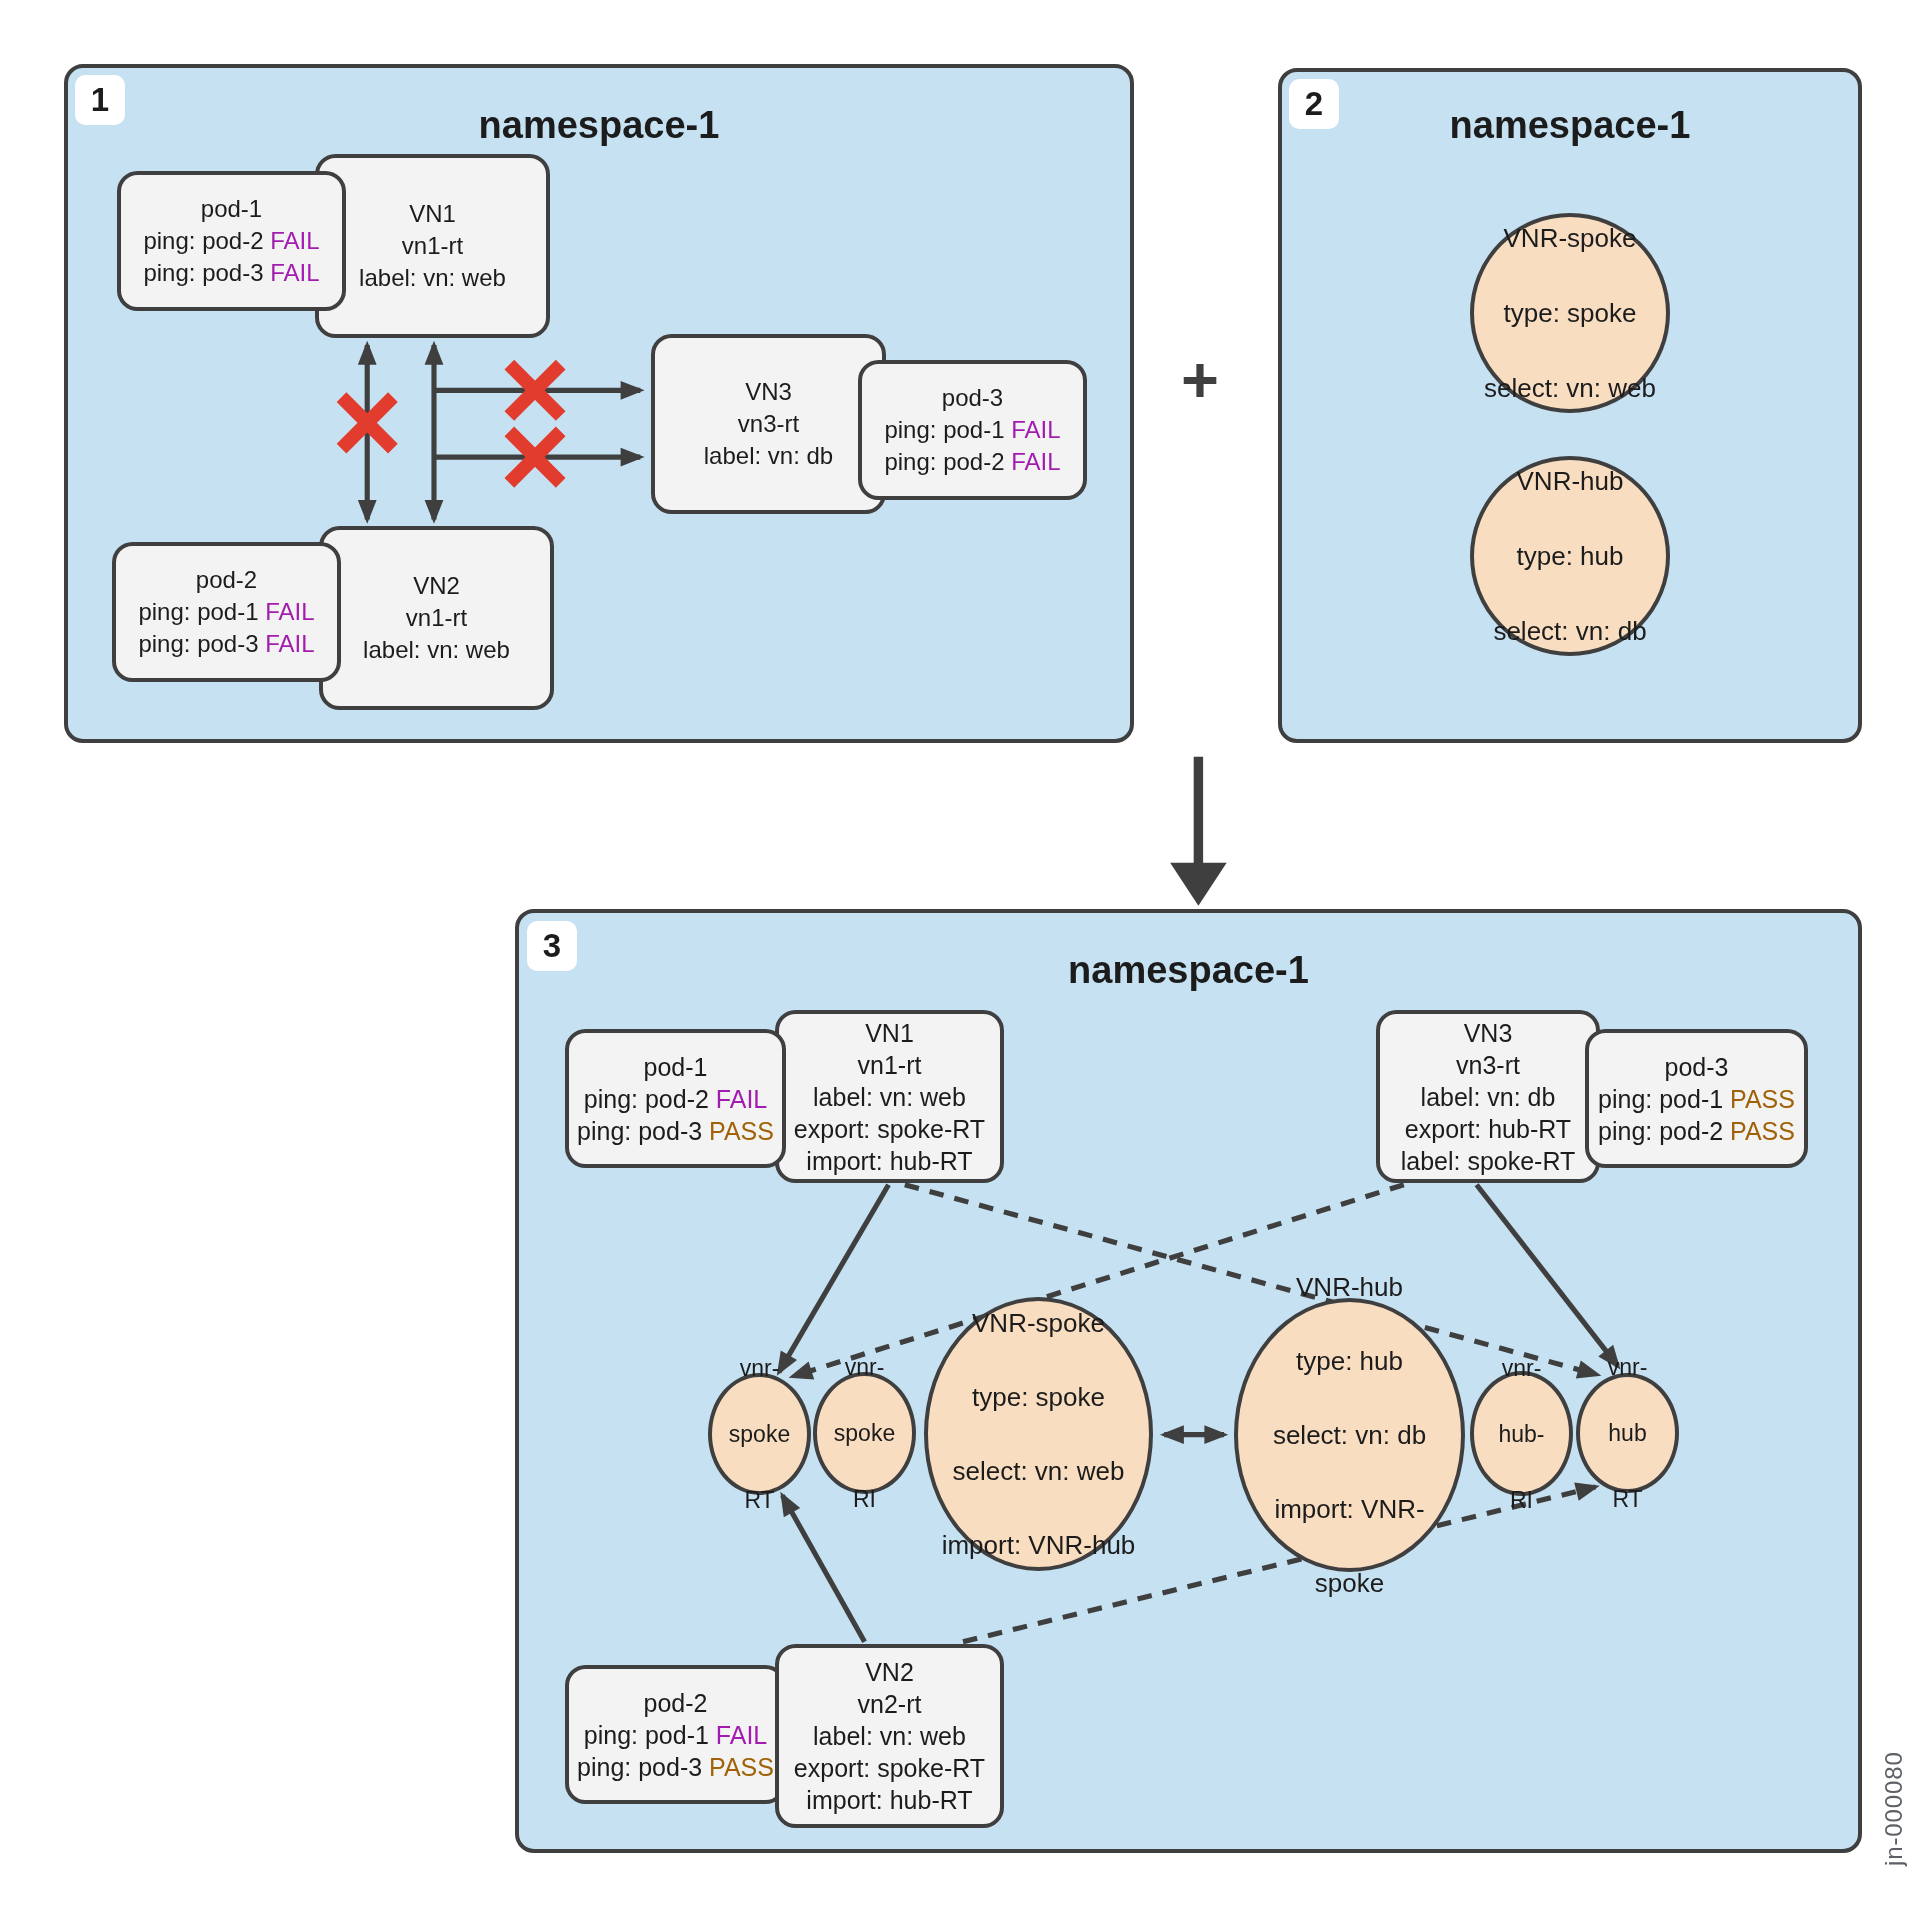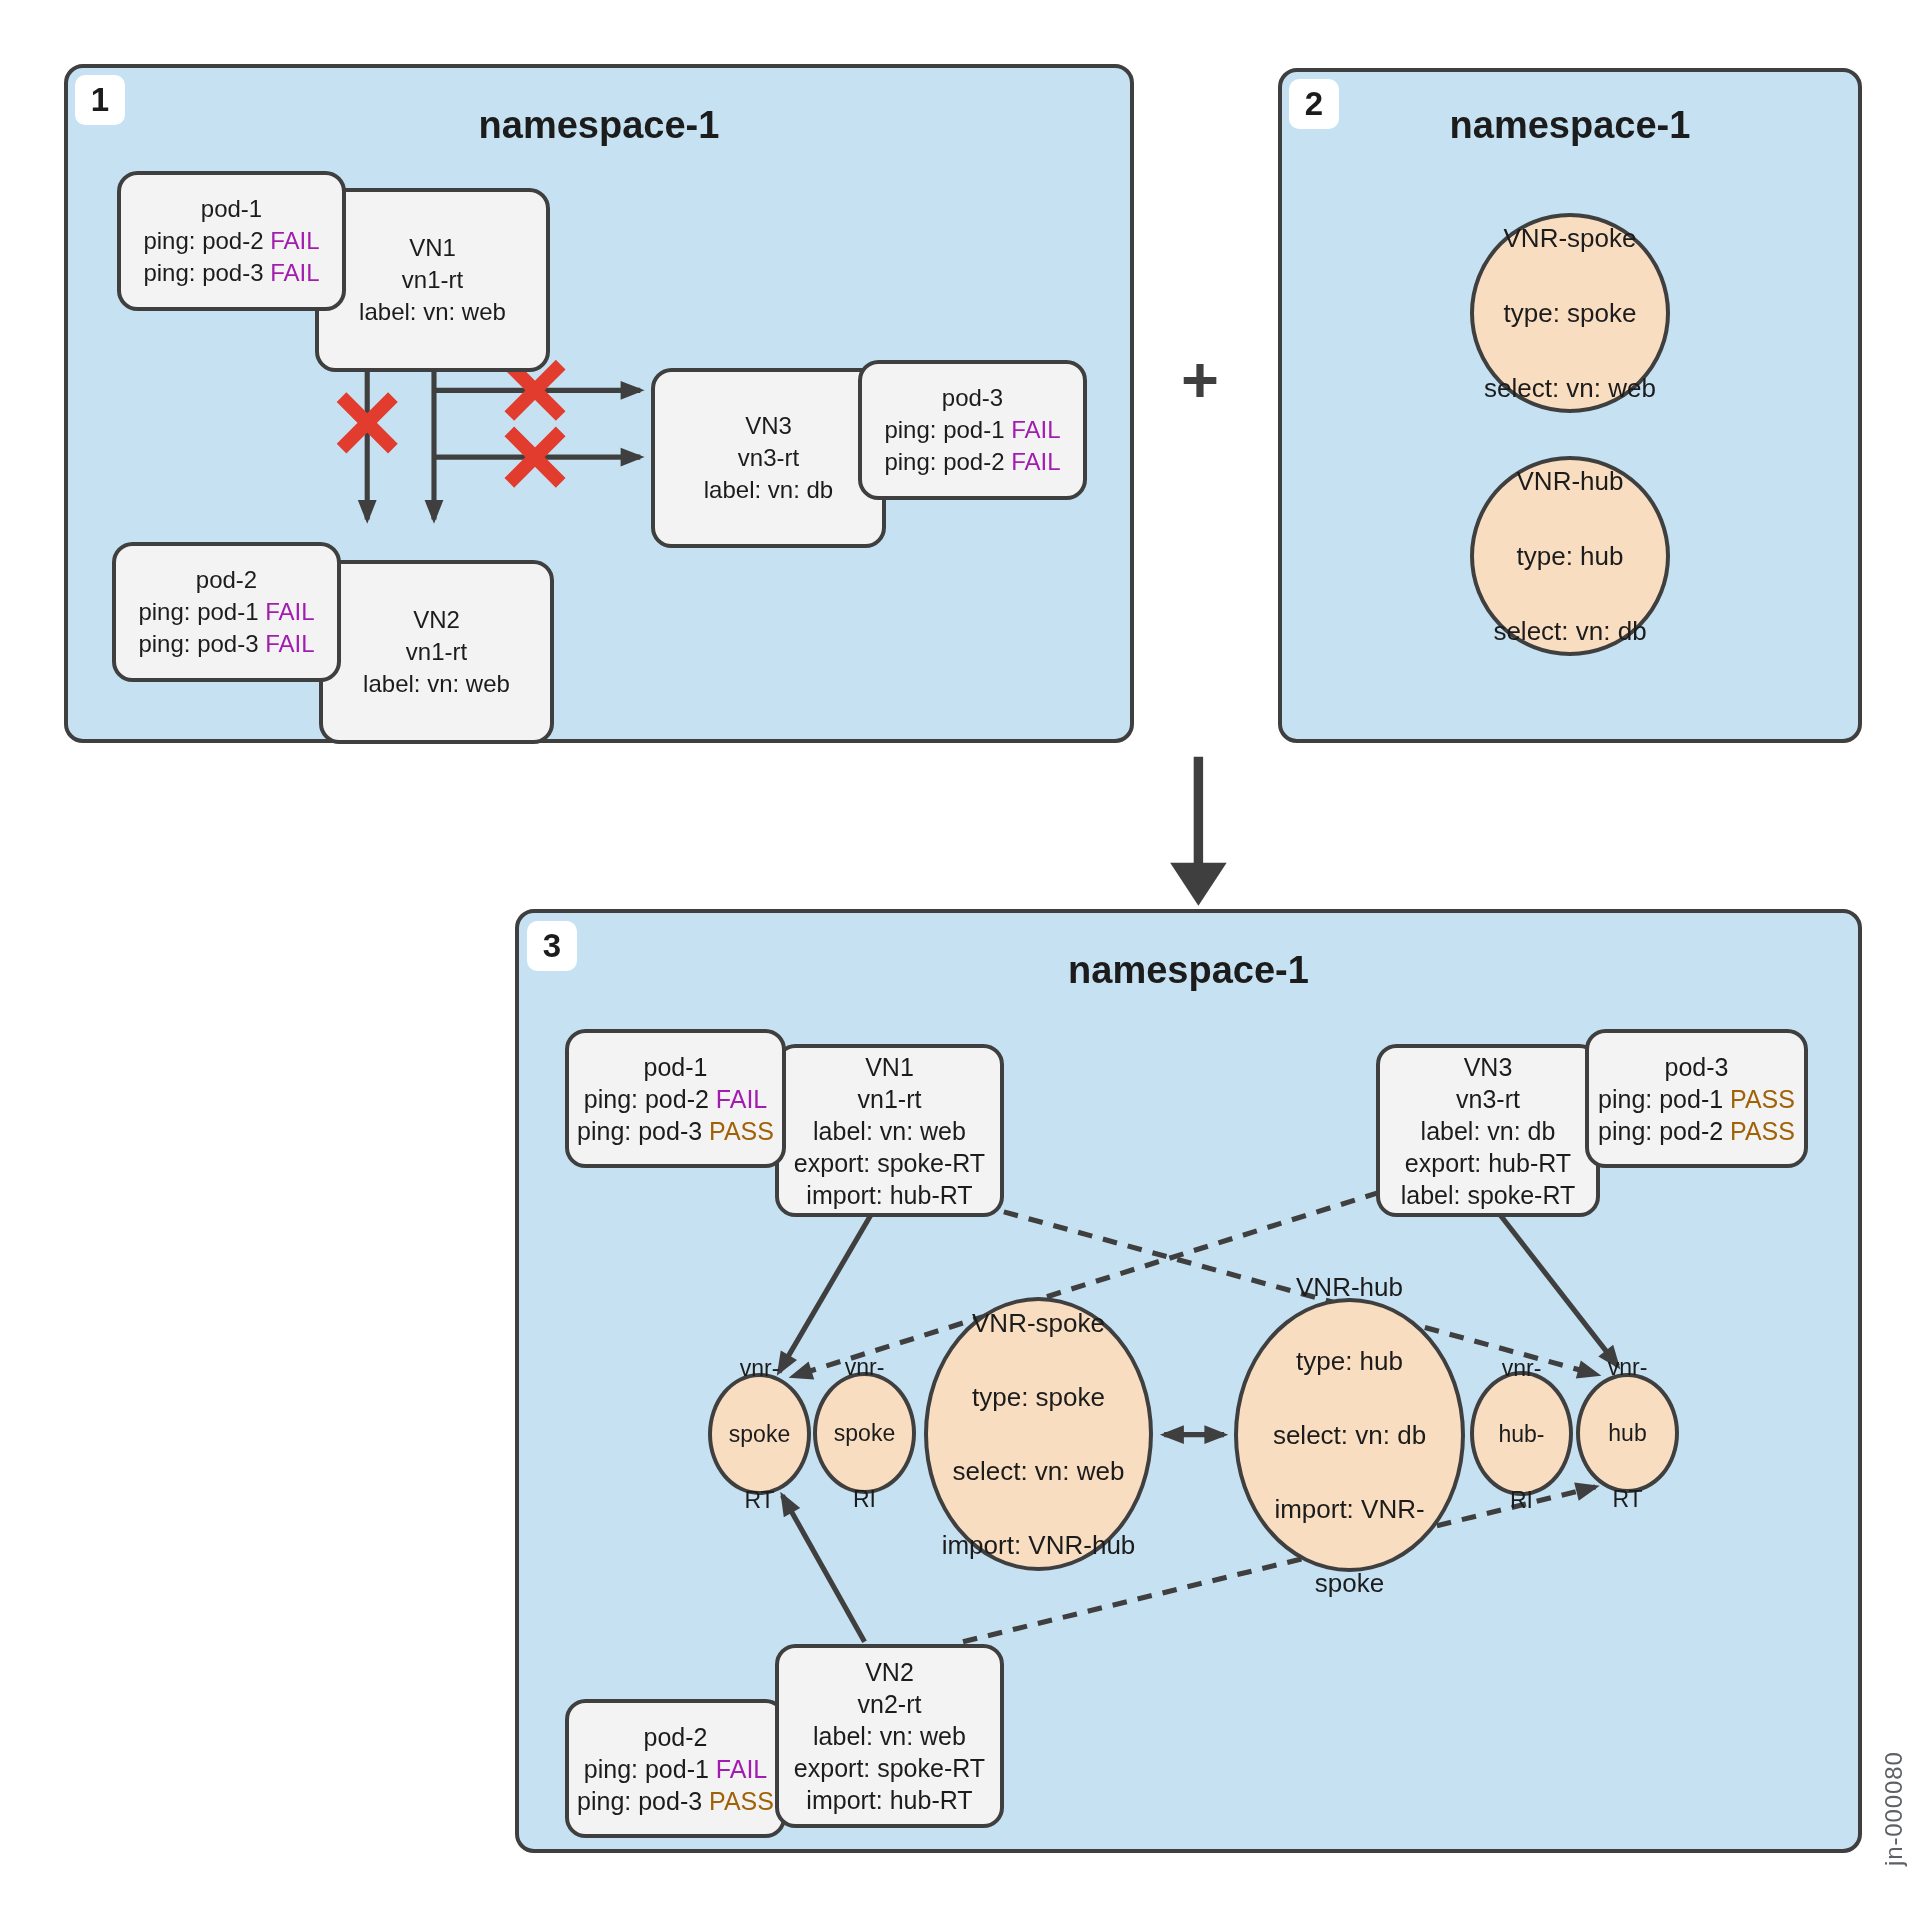--- a/index.html
+++ b/index.html
@@ -13,21 +13,21 @@
   .t-box{font-size:24px;line-height:32px;}
   .t-box3{font-size:25px;line-height:32px;}
   .t-big{font-size:26px;line-height:38px;}
   .t-small{font-size:23px;line-height:30px;}
   .t-p2{font-size:26px;line-height:39px;}
   .fail{color:#a21caf;}
   .pass{color:#a16207;}
   .plus{position:absolute;left:1169px;top:348px;width:62px;height:62px;display:flex;align-items:center;justify-content:center;font-size:65px;font-weight:900;color:#3f3f3f;z-index:2;}
   .watermark{position:absolute;left:1880px;top:1866px;font-size:24px;letter-spacing:0.9px;color:#5d6166;white-space:nowrap;transform:rotate(-90deg);transform-origin:0 0;z-index:2;}
   #connectors{position:absolute;inset:0;z-index:2;pointer-events:none;}
-  .z3{z-index:3;margin-top:34px;} .z4{z-index:4;}
+  .z3{z-index:3;} .z4{z-index:4;}
 </style>
 </head>
 <body>
 
 <div id="canvas">
 
   <div class="panel" style="left:64px;top:64px;width:1070px;height:679px;"></div>
   <div class="panel" style="left:1278px;top:68px;width:584px;height:675px;"></div>
   <div class="panel" style="left:515px;top:909px;width:1347px;height:944px;"></div>
 

